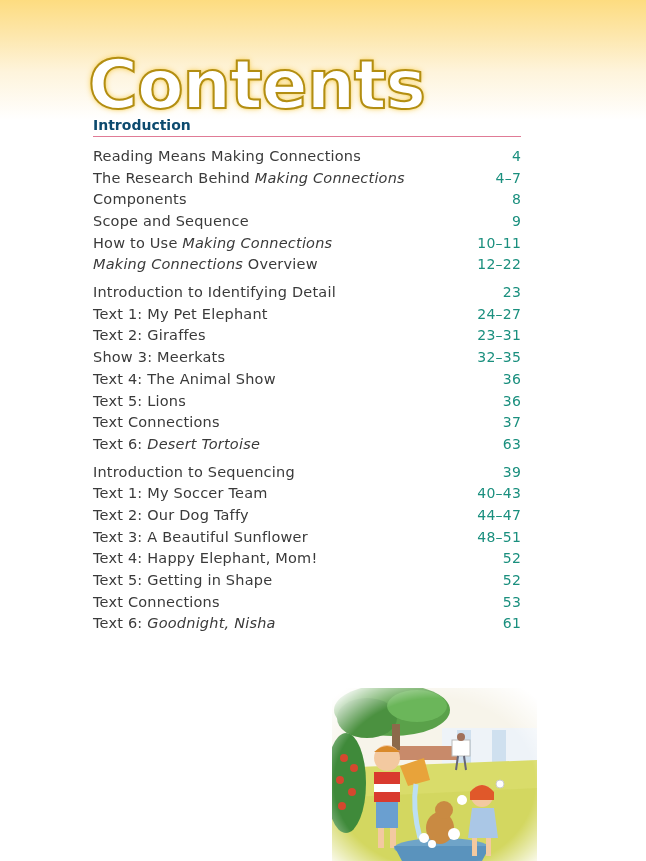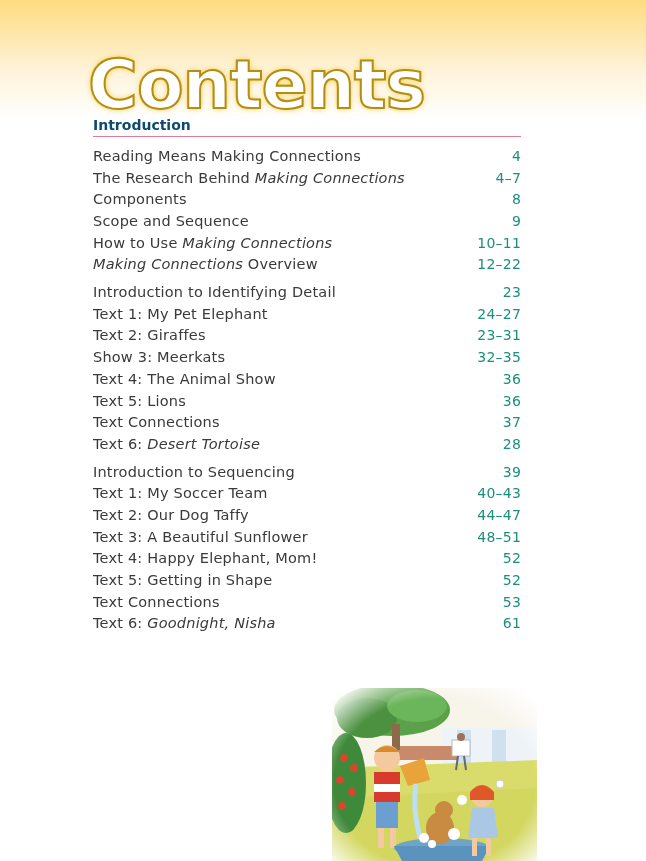--- a/index.html
+++ b/index.html
@@ -111,21 +111,21 @@
     <div class="row">
         <span><span>Text 5: Lions</span><em></em><span></span></span>
         <span class="pages">36</span>
       </div>
     <div class="row">
         <span><span>Text Connections</span><em></em><span></span></span>
         <span class="pages">37</span>
       </div>
     <div class="row">
         <span><span>Text 6: </span><em>Desert Tortoise</em><span></span></span>
-        <span class="pages">28</span>
+        <span class="pages">63</span>
       </div>
   </div>
 
   <div class="section">
     <div class="row">
         <span><span>Introduction to Sequencing</span><em></em><span></span></span>
         <span class="pages">39</span>
       </div>
     <div class="row">
         <span><span>Text 1: My Soccer Team</span><em></em><span></span></span>

